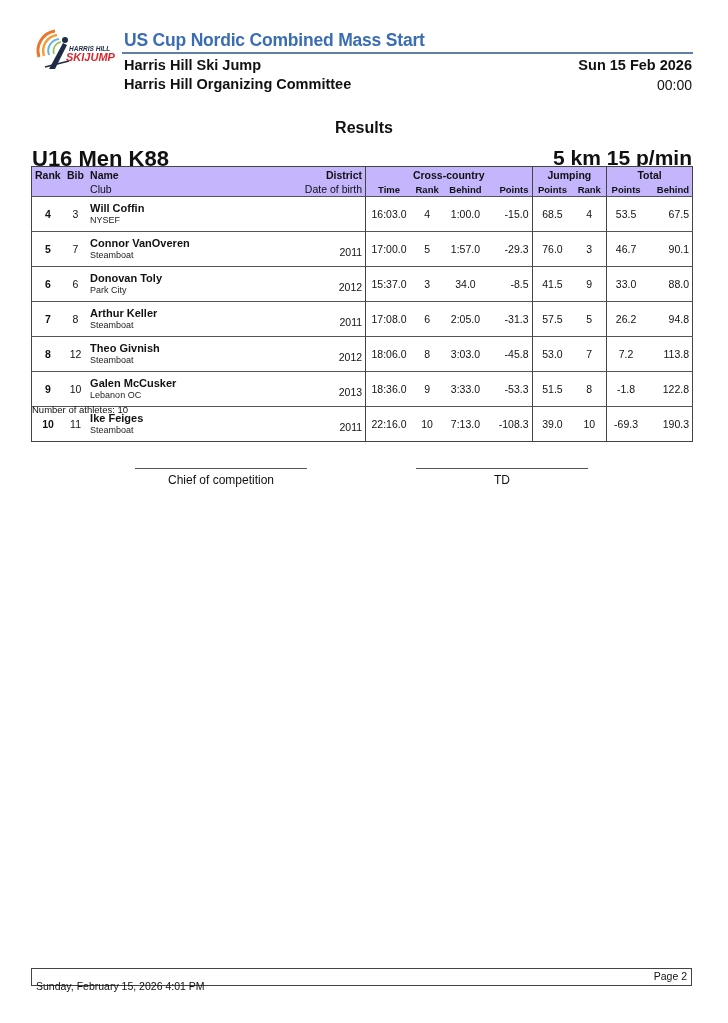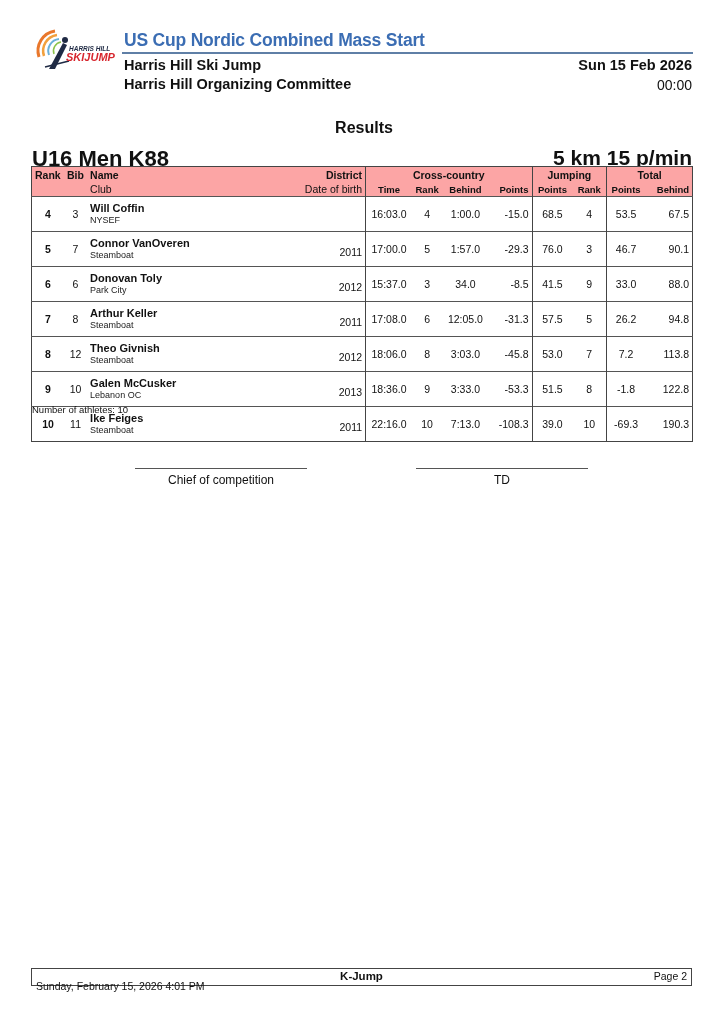--- a/index.html
+++ b/index.html
@@ -11,21 +11,21 @@
   .hdr-line { font-size: 14.5px; font-weight: bold; color: #111; }
   #venue { left: 124px; top: 57px; }
   #org { left: 124px; top: 76px; }
   #date { right: 36px; top: 57px; text-align: right; }
   #time { right: 36px; top: 77px; text-align: right; font-size: 14px; font-weight: normal; }
   #results-title { left: 0; width: 728px; top: 119px; text-align: center; font-size: 16px; font-weight: bold; }
   #category { left: 32px; top: 146px; font-size: 22px; font-weight: bold; }
   #format { right: 36px; top: 146px; font-size: 21px; font-weight: bold; }
 
   table#results { position: absolute; left: 31px; top: 166px; width: 662px; border-collapse: collapse; font-size: 10.5px; }
-  #results th { background: #fca5a5; font-weight: bold; padding: 0 3px; height: 14px; line-height: 13px; white-space: nowrap; }
+  #results th { background: #c4b5fd; font-weight: bold; padding: 0 3px; height: 14px; line-height: 13px; white-space: nowrap; }
   #results th.sub { font-weight: normal; }
   #results thead tr.h1 th { padding-top: 1px; }
   #results td { height: 28px; padding: 0 3px; white-space: nowrap; vertical-align: middle; font-size: 10.5px; }
   #results tbody tr { border-top: 1px solid #555; }
   #results { border: 1.5px solid #444; }
   .bl { border-left: 1.5px solid #444; }
   .c { text-align: center; }
   .r { text-align: right; }
   .l { text-align: left; }
   .rank { font-weight: bold; font-size: 11px; }
@@ -168,21 +168,21 @@
       <tr>
         <td class="c rank">7</td>
         <td class="c">8</td>
         <td class="l">
           <span class="name">Arthur Keller</span>
           <span class="club">Steamboat</span>
         </td>
         <td class="r" style="padding-top: 6px;">2011</td>
         <td class="c bl">17:08.0</td>
         <td class="c">6</td>
-        <td class="c">12:05.0</td>
+        <td class="c">2:05.0</td>
         <td class="r">-31.3</td>
         <td class="c bl">57.5</td>
         <td class="c">5</td>
         <td class="c bl">26.2</td>
         <td class="r">94.8</td>
       </tr>
       <tr>
         <td class="c rank">8</td>
         <td class="c">12</td>
         <td class="l">
@@ -238,15 +238,14 @@
 
 <div id="count" class="abs">Number of athletes: 10</div>
 
 <div id="sig1-line" class="abs sig-line"></div>
 <div id="sig2-line" class="abs sig-line"></div>
 <div id="sig1-label" class="abs sig-label">Chief of competition</div>
 <div id="sig2-label" class="abs sig-label">TD</div>
 
 <div id="footer" class="abs">
   <span id="footer-left">Sunday, February 15, 2026 4:01 PM</span>
-  <span id="footer-center">K-Jump</span>
   <span id="footer-right">Page 2</span>
 </div>
 
 </body></html>

